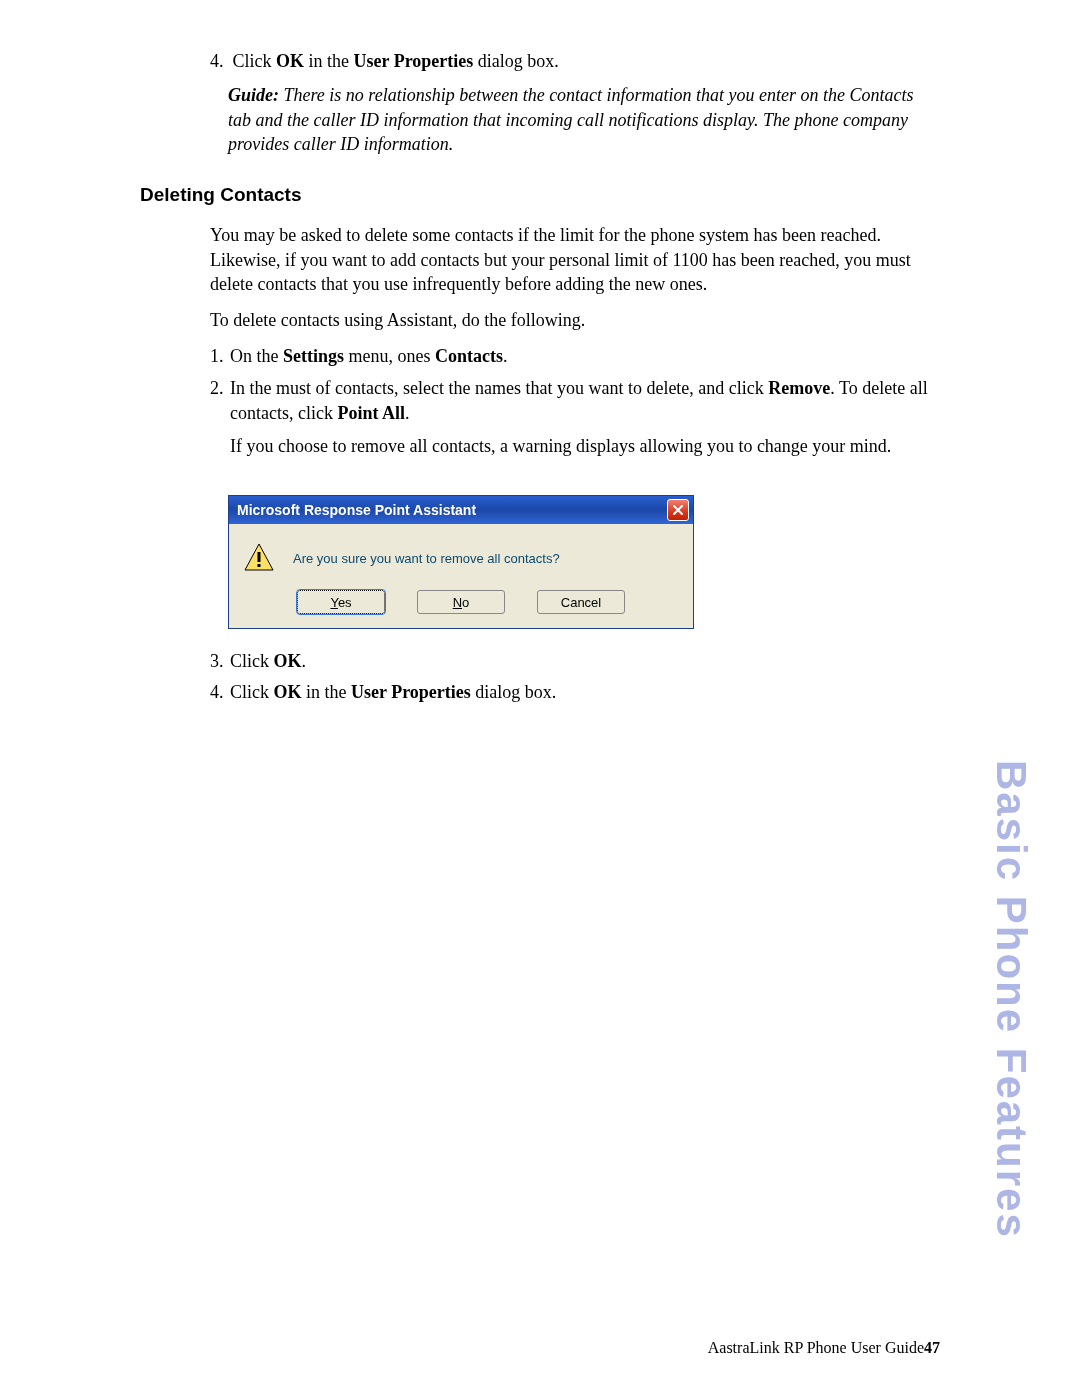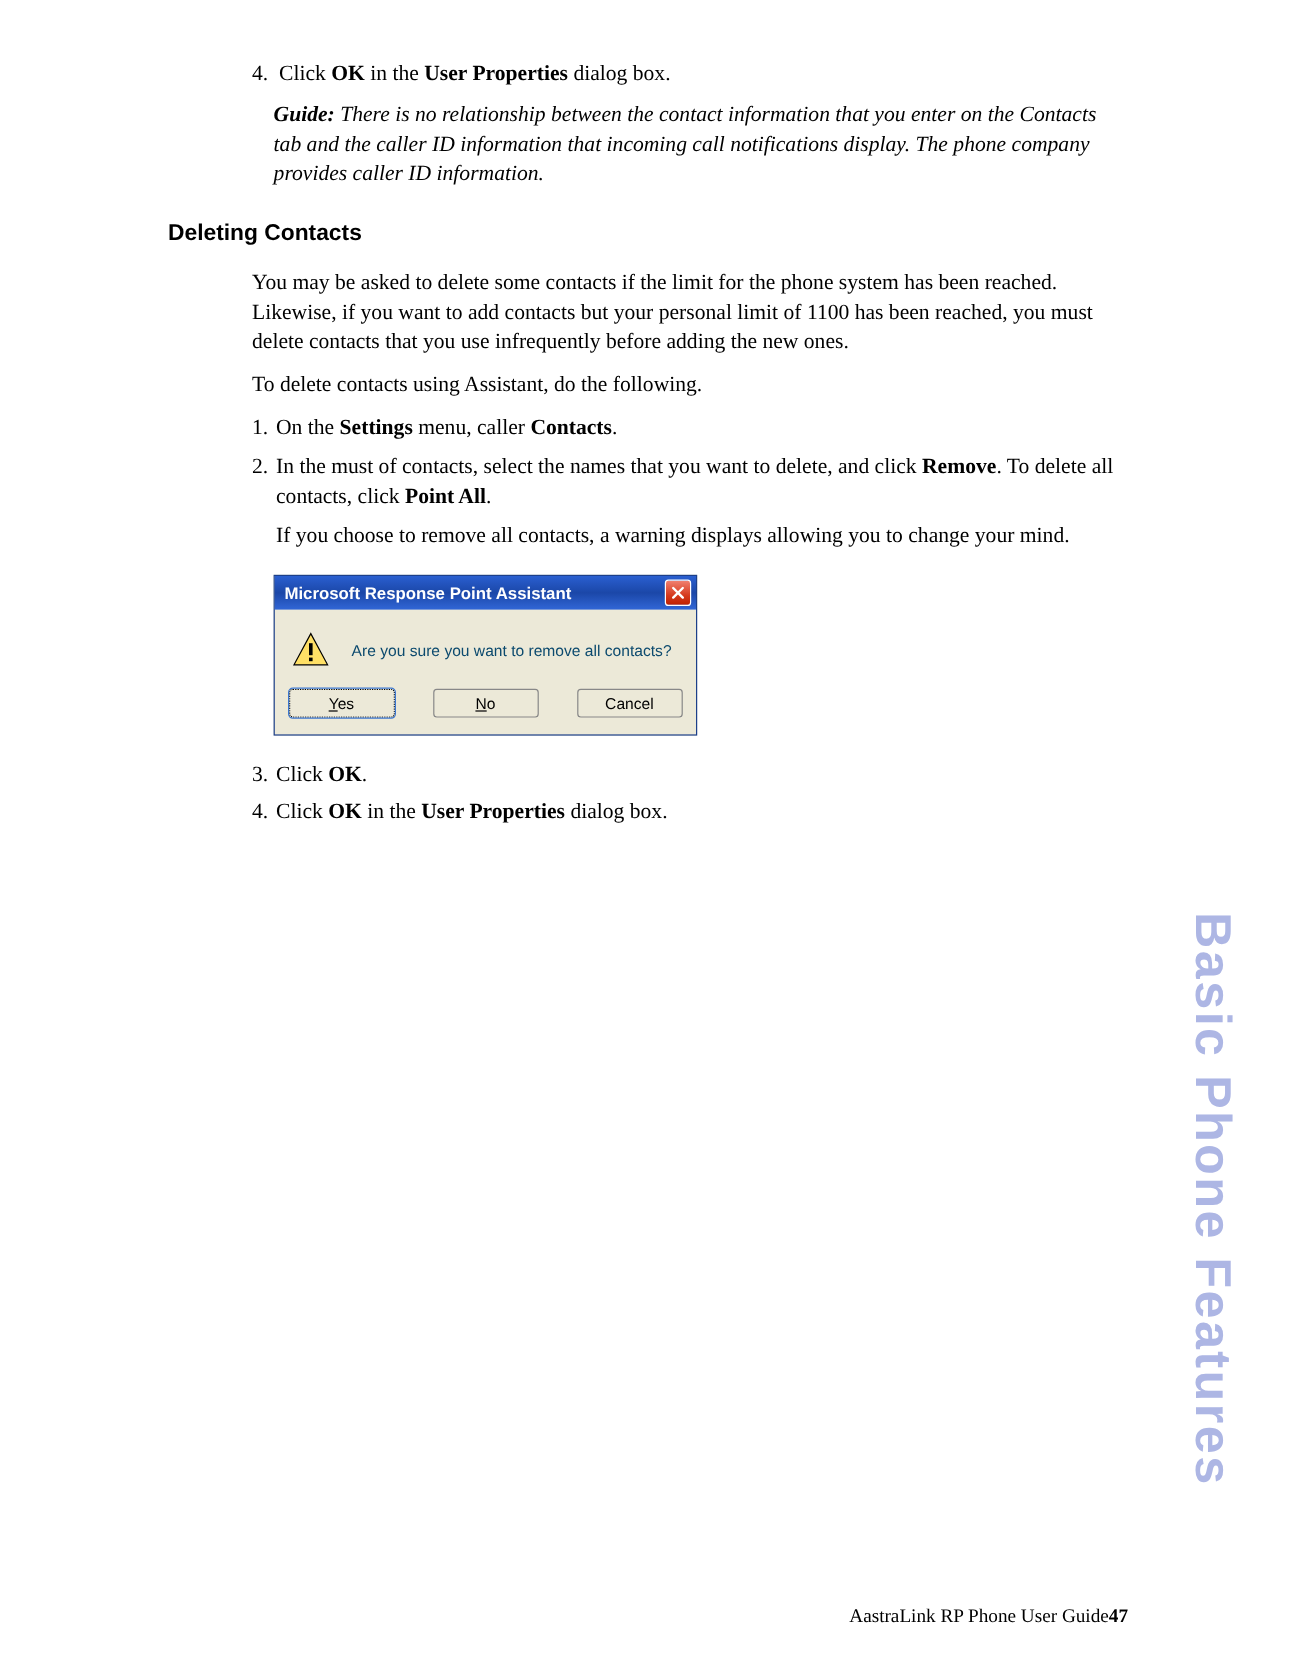--- a/index.html
+++ b/index.html
@@ -68,23 +68,23 @@
     flex: 1;
   }
   .step .sub {
     margin-top: 8px;
   }
   b { font-weight: bold; }
 
   
   .dialog {
     margin-left: 88px;
-    margin-top: 20px;
+    margin-top: 36px;
     margin-bottom: 20px;
-    width: 353px;
+    width: 466px;
     border: 1px solid #1c3f8a;
     background: #ece9d8;
     font-family: Tahoma, Arial, sans-serif;
   }
   .titlebar {
     background: linear-gradient(to bottom, #2a5fd0 0%, #1b47a8 50%, #3166d6 100%);
     color: #fff;
     display: flex;
     align-items: center;
     justify-content: space-between;
@@ -185,21 +185,21 @@
   </div>
 
   <div class="section-title">Deleting Contacts</div>
 
   <div class="bodytext">You may be asked to delete some contacts if the limit for the phone system has been reached. Likewise, if you want to add contacts but your personal limit of 1100 has been reached, you must delete contacts that you use infrequently before adding the new ones.</div>
   <div class="bodytext">To delete contacts using Assistant, do the following.</div>
 
   <div class="steps">
     <div class="step">
       <div class="n">1.</div>
-      <div class="t"><span>On the </span><b>Settings</b><span> menu, caller </span><b>Contacts</b><span>.</span></div>
+      <div class="t"><span>On the </span><b>Settings</b><span> menu, ones </span><b>Contacts</b><span>.</span></div>
     </div>
     <div class="step">
       <div class="n">2.</div>
       <div class="t">
         <span>In the must of contacts, select the names that you want to delete, and click </span><b>Remove</b><span>. To delete all contacts, click </span><b>Point All</b><span>.</span>
         <div class="sub">If you choose to remove all contacts, a warning displays allowing you to change your mind.</div>
       </div>
     </div>
   </div>
 

